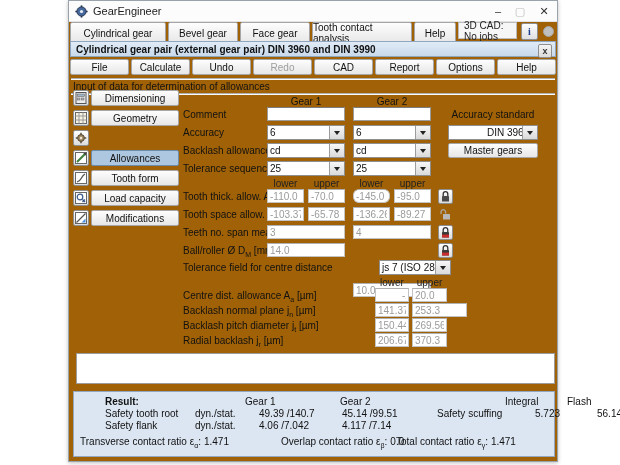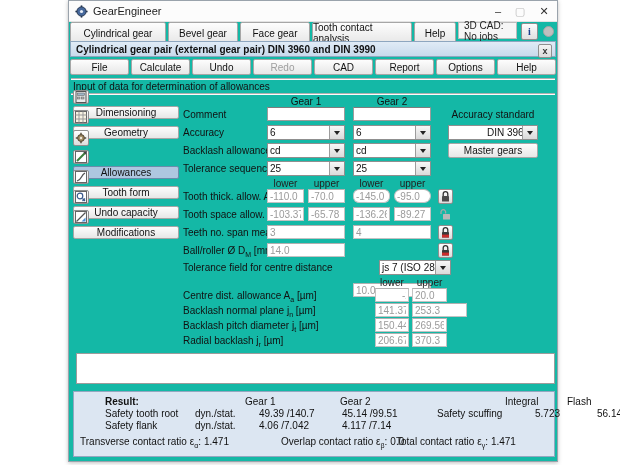--- a/index.html
+++ b/index.html
@@ -1,17 +1,17 @@
 <!DOCTYPE html>
 <html><head>
 <meta charset="utf-8">
 <style>
   html,body{margin:0;padding:0;background:#ffffff;width:620px;height:465px;
     font-family:"Liberation Sans","DejaVu Sans",sans-serif;-webkit-font-smoothing:antialiased;}
-  .window{position:absolute;left:68px;top:0;width:490px;height:462px;background:#14b8a6;
+  .window{position:absolute;left:68px;top:0;width:490px;height:462px;background:#a16207;
     border:1px solid #9aa3ac;box-sizing:border-box;box-shadow:0 1px 4px rgba(0,0,0,.25);}
   
   .titlebar{position:absolute;left:0;top:0;right:0;height:20px;background:#fcfcfc;
     border-bottom:1px solid #e3e3e3;display:flex;align-items:center;font-size:11px;color:#222;}
   .titlebar .appicon{margin:0 5px 0 6px;display:flex;}
   .wctrl{position:absolute;top:0;height:20px;width:22px;display:flex;align-items:center;justify-content:center;
     font-size:11px;color:#333;cursor:default;}
   .wctrl.min{right:48px}.wctrl.max{right:26px;color:#b9b9b9}.wctrl.close{right:2px}
   
   .menubar{position:absolute;left:0;top:20px;right:0;height:19px;display:flex;gap:2px;padding:1px 1px 0 1px;box-sizing:border-box;}
@@ -30,21 +30,21 @@
     border:1px solid #8ea6bf;box-sizing:border-box;display:flex;align-items:center;font-size:10px;font-weight:bold;color:#111;padding-left:5px;}
   .tabclose{position:absolute;right:3px;top:2px;width:12px;height:12px;background:linear-gradient(#f4f4f4,#dcdcdc);
     border:1px solid #8f8f8f;border-radius:2px;font-size:9px;font-weight:bold;color:#333;display:flex;align-items:center;justify-content:center;}
   
   .toolbar{position:absolute;left:0;top:58px;right:0;height:18px;display:flex;gap:2px;padding:0 1px;box-sizing:border-box;}
   .toolbar .btn{flex:1;height:16px;}
   .groove1{position:absolute;left:2px;right:2px;top:77px;border-top:1px solid #b0b0b0;border-bottom:1px solid #fbfbfb;}
   .statusline{position:absolute;left:4px;top:80px;font-size:10px;color:#111;}
   .groove2{position:absolute;left:2px;right:2px;top:92px;border-top:1px solid #b0b0b0;border-bottom:1px solid #fbfbfb;}
   
-  .side-item{position:absolute;left:4px;width:106px;height:16px;display:flex;gap:2px;flex-direction:column;}
+  .side-item{position:absolute;left:4px;width:106px;height:16px;display:flex;gap:2px;}
   .iconbtn{width:16px;height:16px;background:linear-gradient(#ffffff,#dcdcdc);border:1px solid #8f8f8f;border-radius:2px;
     box-sizing:border-box;display:flex;align-items:center;justify-content:center;}
   .side-label{flex:1;height:16px;}
   .side-label.selected{background:#aec7e0;border-color:#6b8cab;}
   
   .form{position:absolute;left:114px;top:0;width:374px;height:462px;font-size:10px;color:#111;}
   .frow{position:absolute;left:0;right:0;height:16px;}
   .flabel{position:absolute;left:0;top:2px;white-space:nowrap;}
   .colhead{position:absolute;top:0;width:78px;text-align:center;}
   .subhead{position:absolute;top:0;width:37px;text-align:center;color:#222;}
@@ -190,21 +190,21 @@
   </div>
   <div class="side-item" style="top:189px">
     <span class="iconbtn">
       <svg width="12" height="12" viewBox="0 0 12 12">
           <rect x="0.5" y="0.5" width="11" height="11" fill="#fff" stroke="#666"></rect>
           <circle cx="5" cy="5" r="2.8" fill="none" stroke="#3a5a8c" stroke-width="1.2"></circle>
           <line x1="7.5" y1="7.5" x2="10" y2="10" stroke="#3a5a8c" stroke-width="1.2"></line>
           <line x1="10" y1="7.5" x2="7.5" y2="10" stroke="#3a5a8c" stroke-width="1.2"></line>
         </svg>
     </span>
-    <div class="btn side-label">Undo capacity</div>
+    <div class="btn side-label">Load capacity</div>
   </div>
   <div class="side-item" style="top:209px">
     <span class="iconbtn">
       <svg width="12" height="12" viewBox="0 0 12 12">
           <rect x="0.5" y="0.5" width="11" height="11" fill="#fff" stroke="#666"></rect>
           <line x1="1.5" y1="10.5" x2="10.5" y2="1.5" stroke="#555" stroke-width="1.2"></line>
           <polygon points="6.5,10.5 10.5,6.5 10.5,10.5" fill="#4a90d9"></polygon>
         </svg>
     </span>
     <div class="btn side-label">Modifications</div>
@@ -284,21 +284,21 @@
       <span class="subhead" style="left:125px">upper</span>
       <span class="subhead" style="left:170px">lower</span>
       <span class="subhead" style="left:211px">upper</span>
     </div>
 
     <div class="frow" style="top:188px">
       <span class="flabel"><span>Tooth thick. allow. A</span><sub>sn</sub><span> [µm]</span></span>
       <input class="fld gray" style="left: 84px; width: 37px;" value="-110.0">
       <input class="fld gray" style="left: 125px; width: 37px;" value="-70.0">
       <input class="fld gray" style="left: 170px; width: 37px; border-radius: 6px;" value="-145.0">
-      <input class="fld gray" style="left: 211px; width: 37px; border-radius: 7px;" value="-95.0">
+      <input class="fld gray" style="left: 211px; width: 37px;" value="-95.0">
       <span class="lockbtn">
         <svg width="11" height="13" viewBox="0 0 11 13">
             <path d="M3.2 6 V4 a2.3 2.3 0 0 1 4.6 0 V6" fill="none" stroke="#333" stroke-width="1.3"></path>
             <rect x="2" y="6" width="7" height="5.5" rx="0.5" fill="#4a4a4a"></rect>
           </svg>
       </span>
     </div>
 
     <div class="frow" style="top:206px">
       <span class="flabel"><span>Tooth space allow. A</span><sub>W</sub><span> [µm]</span></span>

